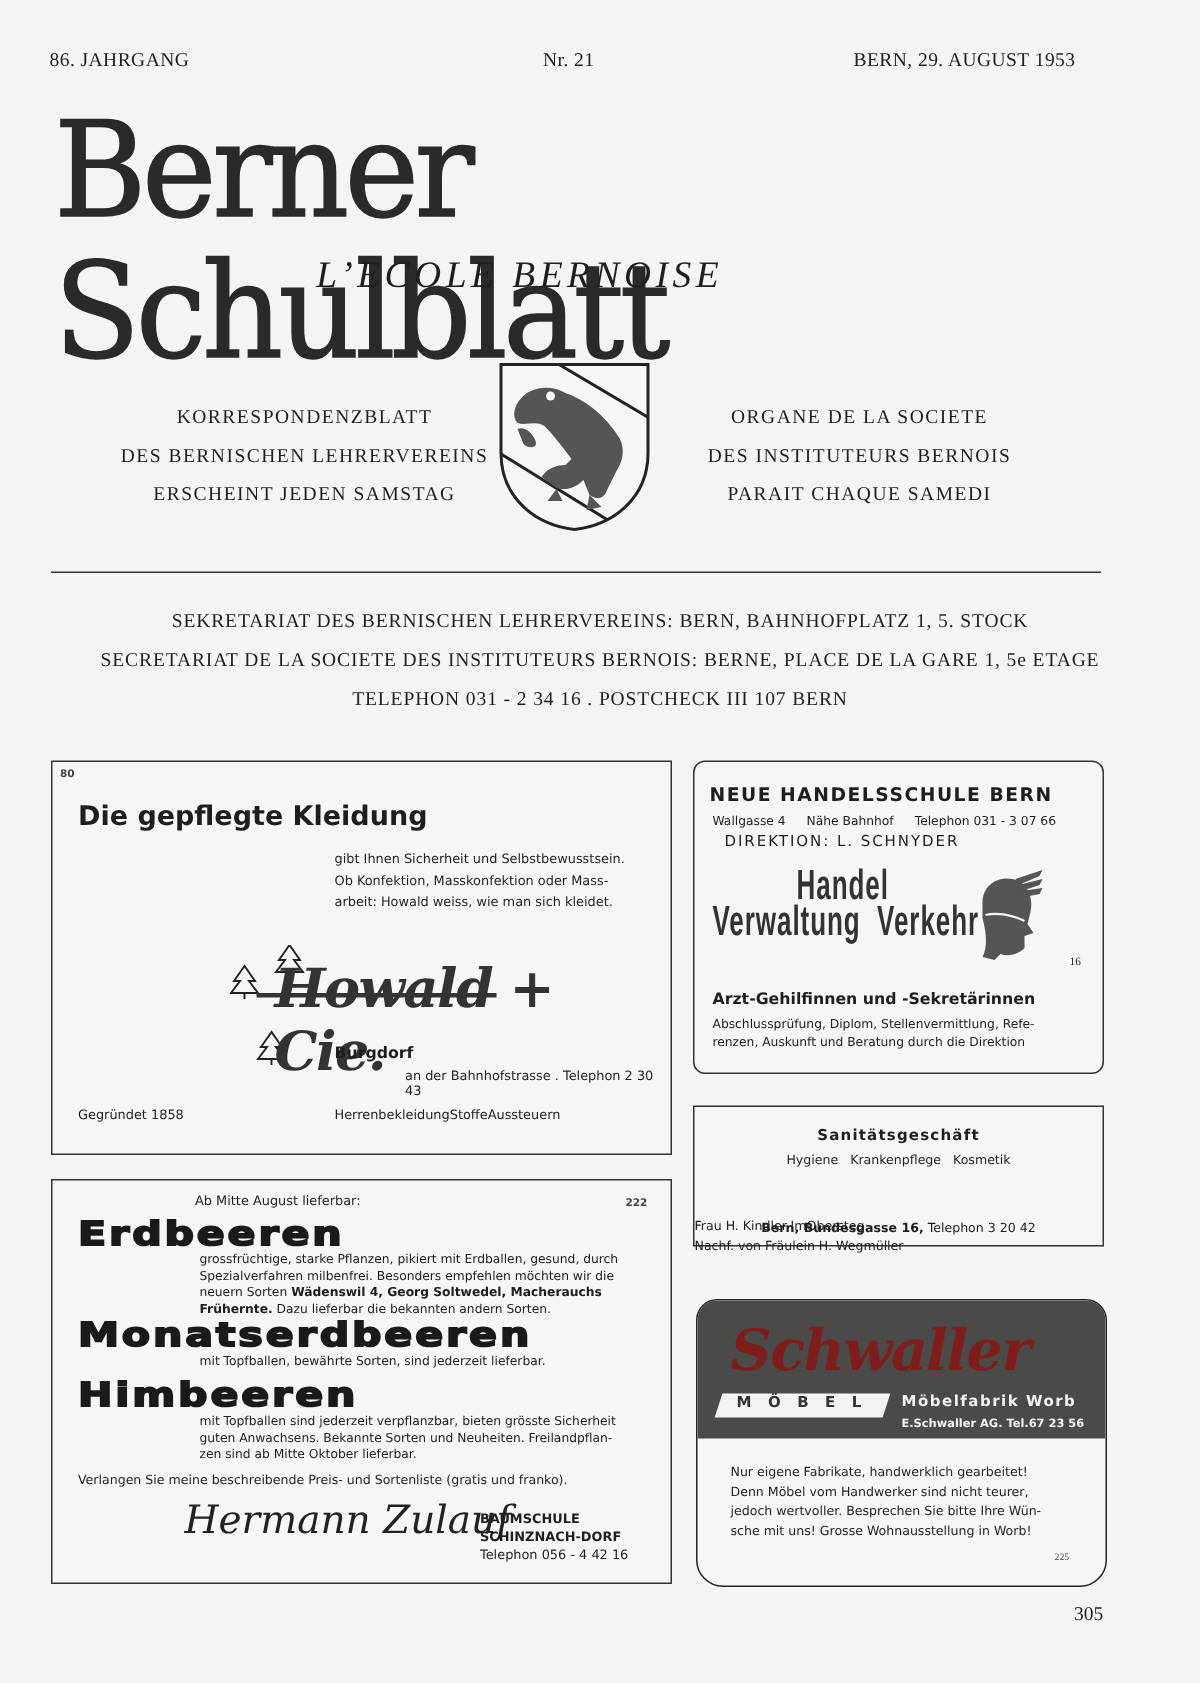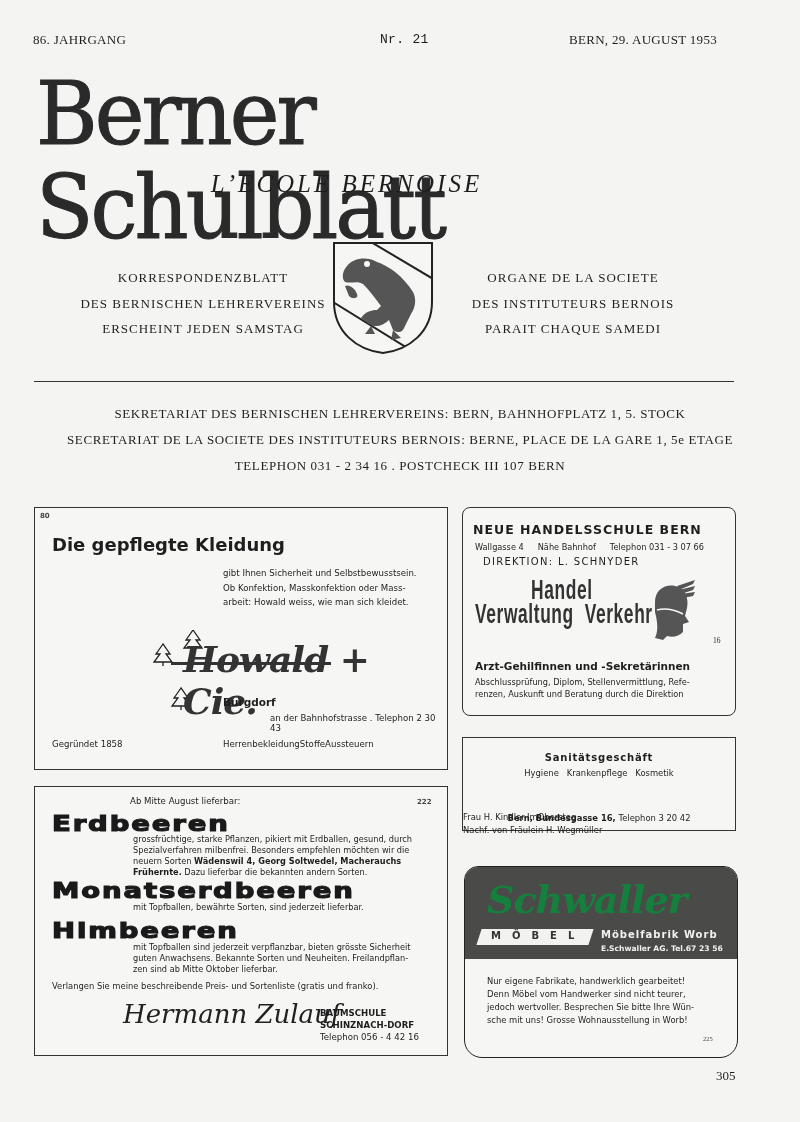--- a/index.html
+++ b/index.html
@@ -54,21 +54,21 @@
     letter-spacing: 1px;
   }
   .script {
     font-family: "DejaVu Serif", serif; font-style: italic; font-weight: bold;
   }
 </style>
 </head>
 <body>
 
 <div class="abs top-line serif" style="left:33px;">86. JAHRGANG</div>
-<div class="abs top-line serif" style="left:380px;font-family:Liberation Mono, monospace;">Nr. 21</div>
+<div class="abs top-line serif" style="left:362px;">Nr. 21</div>
 <div class="abs top-line serif" style="left:569px;">BERN, 29. AUGUST 1953</div>
 
 <div class="abs masthead">Berner Schulblatt</div>
 <div class="abs subtitle serif">L’ECOLE BERNOISE</div>
 
 <div class="abs info-col serif" style="left:73px; top:265px;">
   <div>KORRESPONDENZBLATT</div>
   <div>DES BERNISCHEN LEHRERVEREINS</div>
   <div>ERSCHEINT JEDEN SAMSTAG</div>
 </div>
@@ -199,21 +199,21 @@
   <div class="abs script" style="left:88px; top:212px; font-size:26px; color:#222; font-weight:normal;">Hermann Zulauf</div>
   <div class="abs sans" style="left:285px; top:220px; font-size:8.6px; line-height:12px;">
     <div style="font-weight:bold;">BAUMSCHULE</div>
     <div style="font-weight:bold;">SCHINZNACH-DORF</div>
     <div>Telephon 056 - 4 42 16</div>
   </div>
 </div>
 
 <div class="abs" style="left:464px; top:866px; width:272px; height:190px; border:1.5px solid #222; border-radius:14px 14px 18px 18px; background:#f6f6f4; overflow:hidden;">
   <div class="abs" style="left:0; top:0; width:272px; height:92px; background:#4a4a48;"></div>
-  <div class="abs" style="left:22px; top:10px; font-family:'DejaVu Serif', serif; font-weight:bold; font-size:38px; color:#15803d; letter-spacing:-1px; font-style:italic;">Schwaller</div>
+  <div class="abs" style="left:22px; top:10px; font-family:'DejaVu Serif', serif; font-weight:bold; font-size:38px; color:#7f1d1d; letter-spacing:-1px; font-style:italic;">Schwaller</div>
   <div class="abs" style="left:14px; top:62px; width:112px; height:16px; background:#f2f2f0; transform:skewX(-18deg);"></div>
   <div class="abs sans" style="left:26px; top:63px; font-size:10px; font-weight:bold; letter-spacing:11px; color:#333;">MÖBEL</div>
   <div class="abs sans" style="left:136px; top:62px; font-size:10px; font-weight:bold; color:#f2f2f0; letter-spacing:1px;">Möbelfabrik Worb</div>
   <div class="abs sans" style="left:136px; top:77px; font-size:7.6px; font-weight:bold; color:#f2f2f0;">E.Schwaller AG. Tel.67 23 56</div>
   <div class="abs sans" style="left:22px; top:108px; font-size:8.4px; line-height:13px;">
     <div>Nur eigene Fabrikate, handwerklich gearbeitet!</div>
     <div>Denn Möbel vom Handwerker sind nicht teurer,</div>
     <div>jedoch wertvoller. Besprechen Sie bitte Ihre Wün-</div>
     <div>sche mit uns! Grosse Wohnausstellung in Worb!</div>
   </div>

